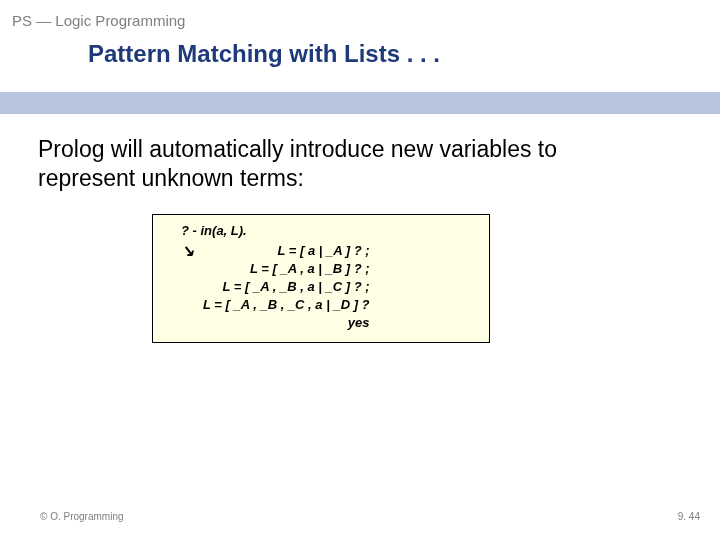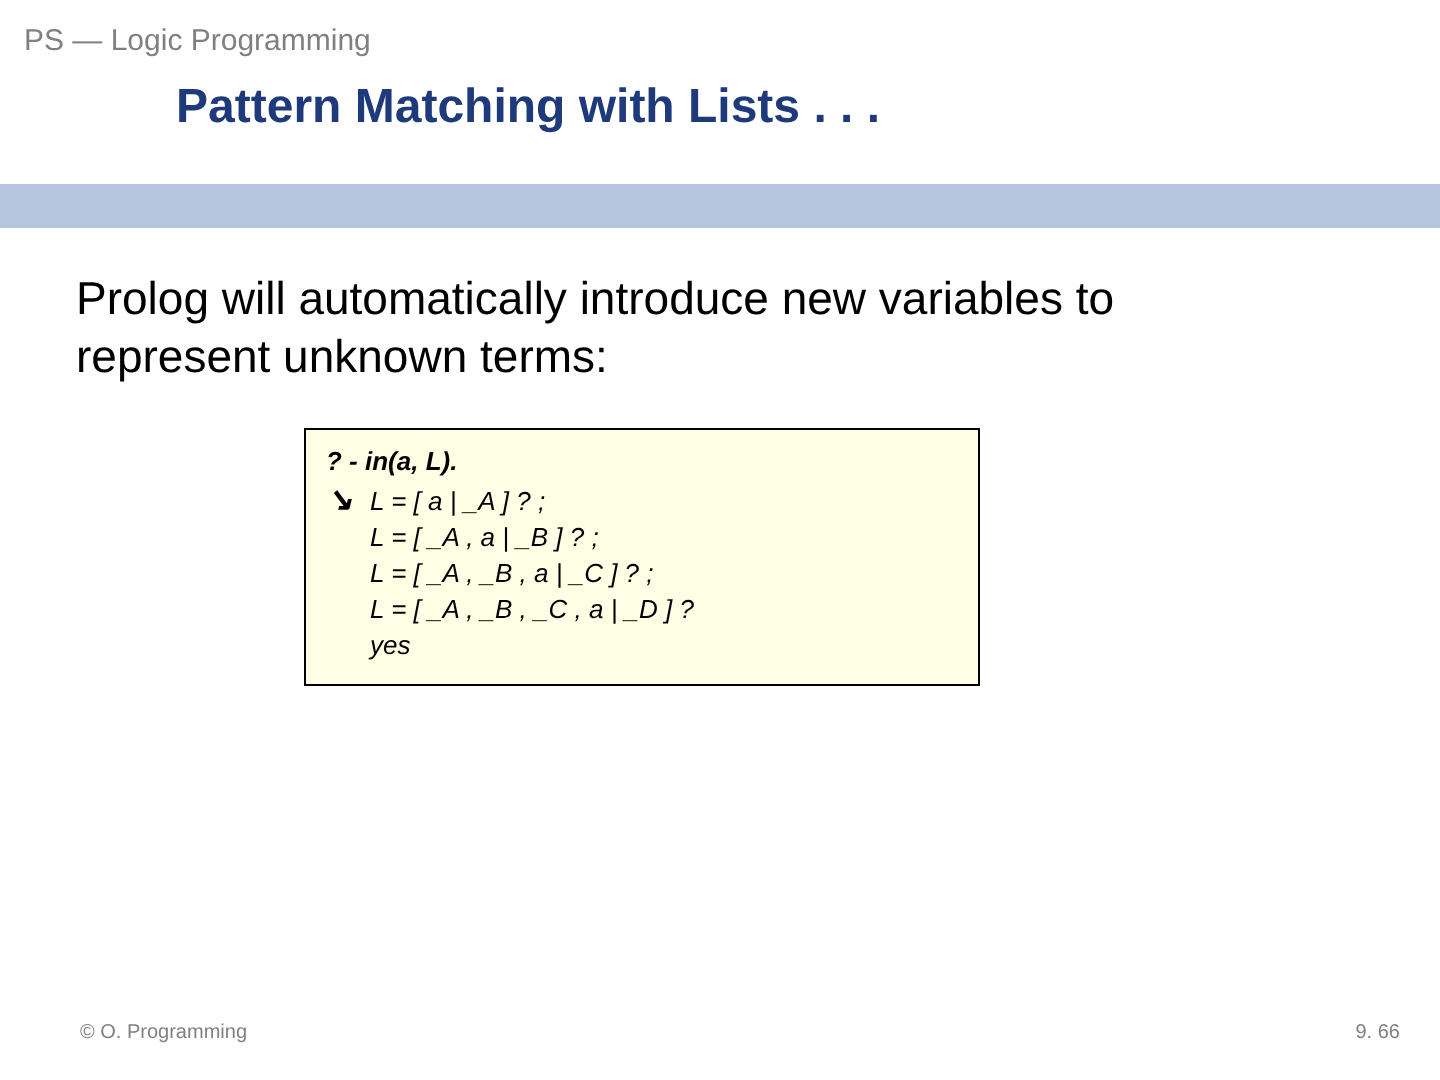--- a/index.html
+++ b/index.html
@@ -52,21 +52,21 @@
     color: #000000;
     line-height: 1.25;
   }
   .code-box {
     position: absolute;
     top: 214px;
     left: 152px;
     width: 338px;
     background: #ffffe6;
     border: 1px solid #000000;
-    padding: 8px 10px 10px 10px;
+    padding: 8px 10px 10px 28px;
   }
   .query-line {
     font-size: 13px;
     font-weight: bold;
     color: #000000;
     font-style: italic;
     margin-bottom: 4px;
   }
   .result-row {
     display: flex;
@@ -75,25 +75,26 @@
   .arrow-cell {
     width: 22px;
     font-size: 16px;
     font-weight: bold;
     font-style: italic;
     color: #000000;
     line-height: 18px;
   }
   .result-lines {
     font-size: 13px;
-    font-weight: normal;
+    font-weight: bold;
     font-style: italic;
     color: #000000;
     line-height: 18px;
     white-space: pre;
+    text-align: right;
   }
   .footer-left {
     position: absolute;
     bottom: 18px;
     left: 40px;
     font-size: 10px;
     color: #808080;
   }
   .footer-right {
     position: absolute;
@@ -122,13 +123,13 @@
     <div class="arrow-cell">↘</div>
     <div class="result-lines"><span>L = [ a | _A ] ? ;</span>
 <span>L = [ _A , a | _B ] ? ;</span>
 <span>L = [ _A , _B , a | _C ] ? ;</span>
 <span>L = [ _A , _B , _C , a | _D ] ?</span>
 <span>yes</span></div>
   </div>
 </div>
 
 <div class="footer-left">© O. Programming</div>
-<div class="footer-right">9. 66</div>
+<div class="footer-right">9. 44</div>
 
 </body></html>

